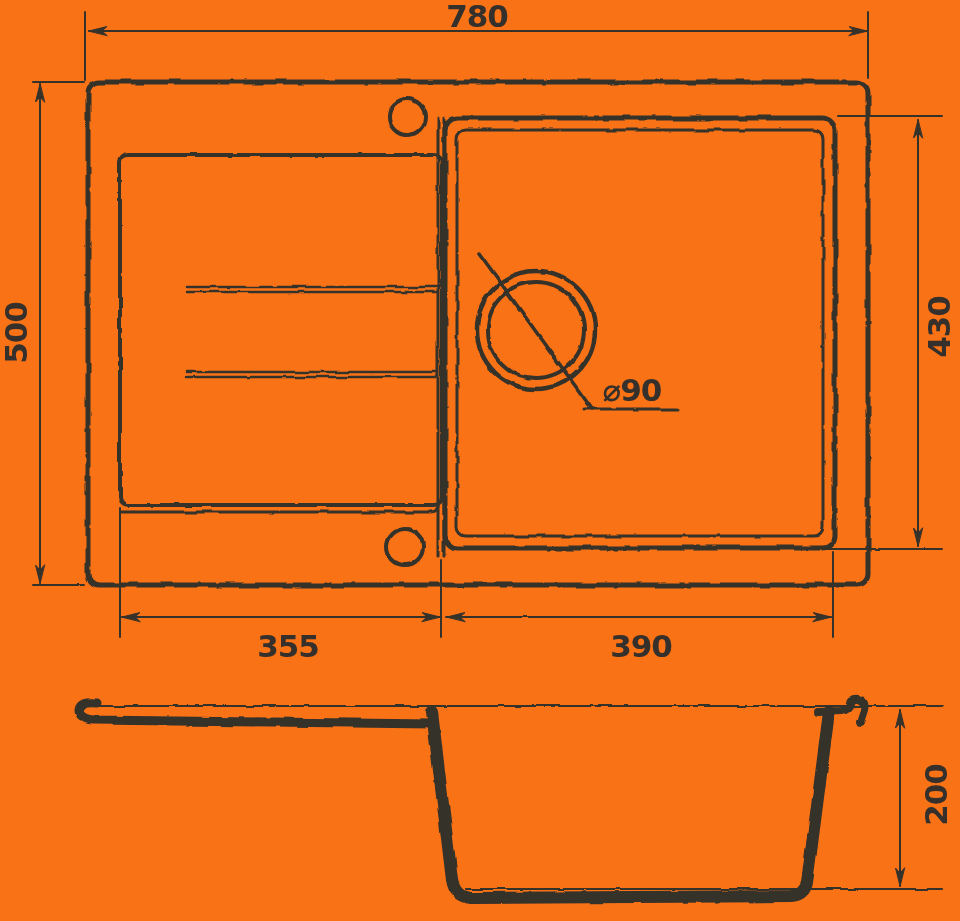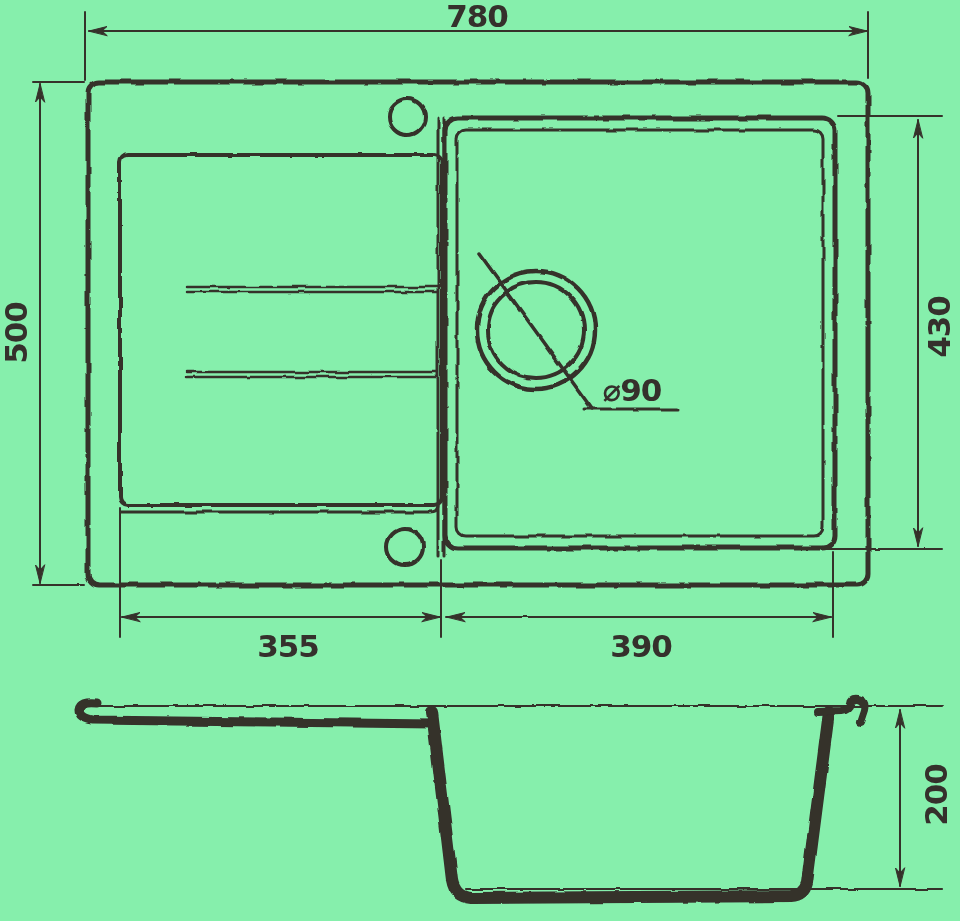--- a/index.html
+++ b/index.html
@@ -8,21 +8,21 @@
     background: #ffffff;
     width: 960px;
     height: 921px;
     overflow: hidden;
     font-family: "DejaVu Sans", sans-serif;
   }
   #stage {
     position: relative;
     width: 960px;
     height: 921px;
-    background: #86efac;
+    background: #f97316;
   }
   svg { display: block; }
   .dim-label {
     font-family: "DejaVu Sans", sans-serif;
     font-weight: bold;
     font-size: 31px;
     letter-spacing: -1px;
     fill: #35302c;
   }
 </style>

